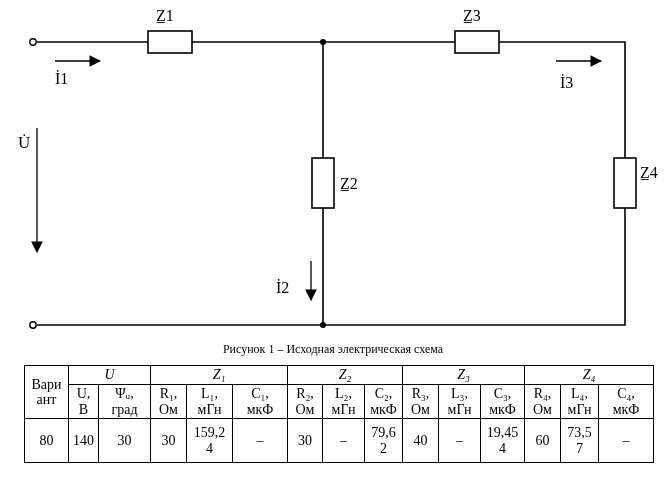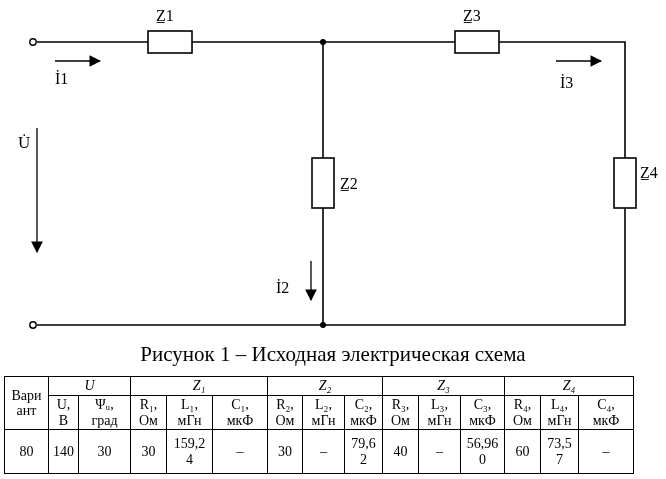--- a/index.html
+++ b/index.html
@@ -8,28 +8,28 @@
     width: 666px; height: 479px;
     background: #ffffff;
     color: #000;
     font-family: "Liberation Serif", "DejaVu Serif", serif;
     overflow: hidden;
   }
   .circuit { display: block; }
   svg text { font-family: "Liberation Serif", "DejaVu Serif", serif; fill: #000; }
   .caption {
     text-align: center;
-    font-size: 21px;
+    font-size: 12px;
     margin: 0 0 9px 0;
     line-height: 1.2;
   }
   table {
     border-collapse: collapse;
     table-layout: fixed;
-    margin-left: 4px;
+    margin-left: 24px;
   }
   th, td {
     border: 1px solid #000;
     font-weight: normal;
     font-size: 14px;
     text-align: center;
     vertical-align: middle;
     line-height: 1.12;
     padding: 1px 4px;
   }
@@ -129,19 +129,19 @@
       <td>140</td>
       <td>30</td>
       <td>30</td>
       <td>159,24</td>
       <td>–</td>
       <td>30</td>
       <td>–</td>
       <td>79,62</td>
       <td>40</td>
       <td>–</td>
-      <td>56,960</td>
+      <td>19,454</td>
       <td>60</td>
       <td>73,57</td>
       <td>–</td>
     </tr>
   </tbody>
 </table>
 
 </body></html>

